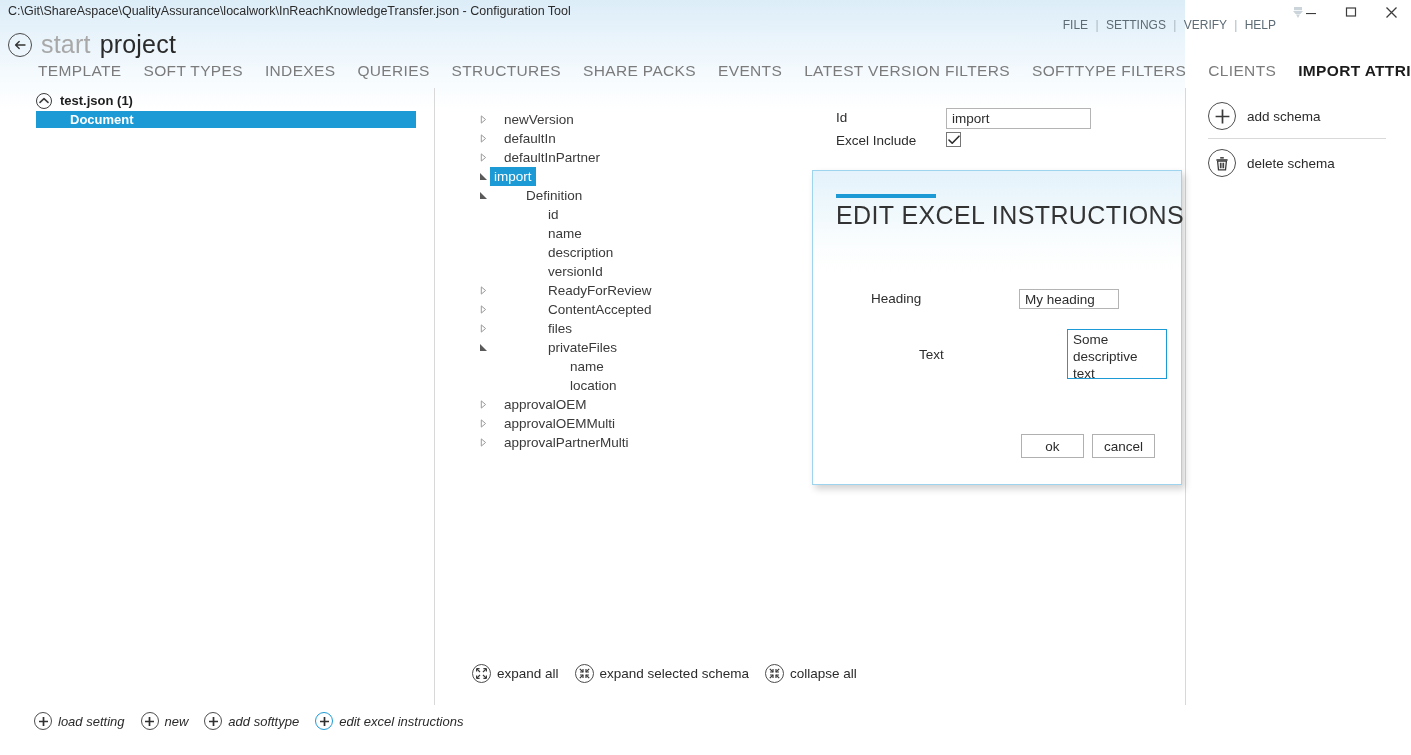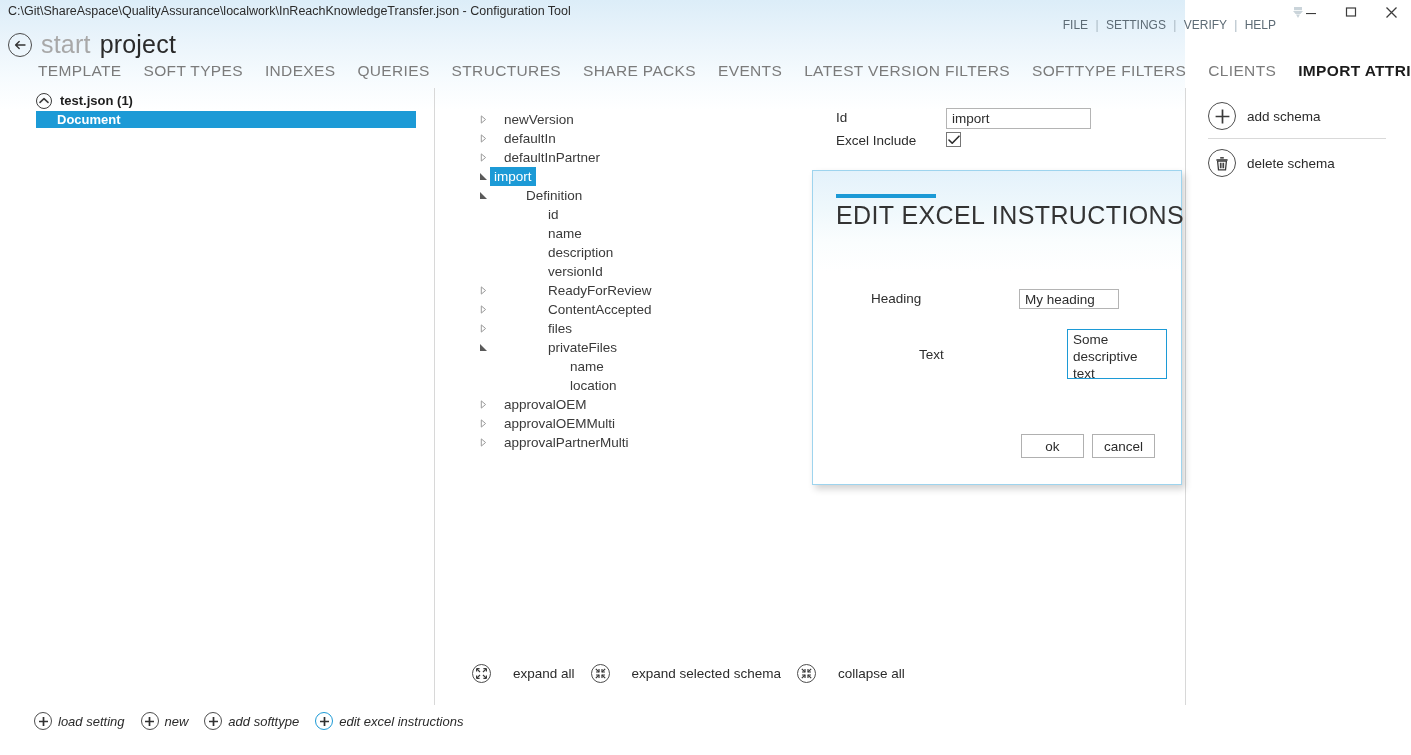--- a/index.html
+++ b/index.html
@@ -89,21 +89,21 @@
   }
   .chev-circle {
     width: 16px; height: 16px; border-radius: 50%;
     border: 1.4px solid #3c3c3c;
     display: flex; align-items: center; justify-content: center;
     flex: 0 0 auto;
   }
   .schema-root-label { font-size: 13px; font-weight: bold; color: #1d1d1d; }
   .schema-item {
     height: 17px; line-height: 17px;
-    padding-left: 21px;
+    padding-left: 34px;
     font-size: 13px; font-weight: bold;
     color: #ffffff; background: #1c9ad6;
     width: 380px;
   }
 
   
   .tree { position: absolute; left: 476px; top: 110px; width: 340px; }
   .tnode {
     position: relative; height: 19px; line-height: 19px;
     font-size: 13.5px; color: #3a3a3a; white-space: nowrap;
@@ -157,21 +157,21 @@
     flex: 0 0 auto; color: #3a3a3a;
   }
   .act-label { font-size: 13.5px; color: #2b2b2b; }
   .act-div { height: 1px; background: #d9d9d9; width: 178px; margin: 4px 0 6px 0; }
 
   
   .tree-toolbar {
     position: absolute; left: 472px; top: 664px;
     display: flex; align-items: center; gap: 16px;
   }
-  .ttool { display: flex; align-items: center; gap: 22px; }
+  .ttool { display: flex; align-items: center; gap: 6px; }
   .ttool-icon {
     width: 19px; height: 19px; border-radius: 50%;
     border: 1.3px solid #4d4d4d;
     display: flex; align-items: center; justify-content: center;
     flex: 0 0 auto;
   }
   .ttool-label { font-size: 13.5px; color: #2b2b2b; }
 
   
   .bottom-toolbar {

